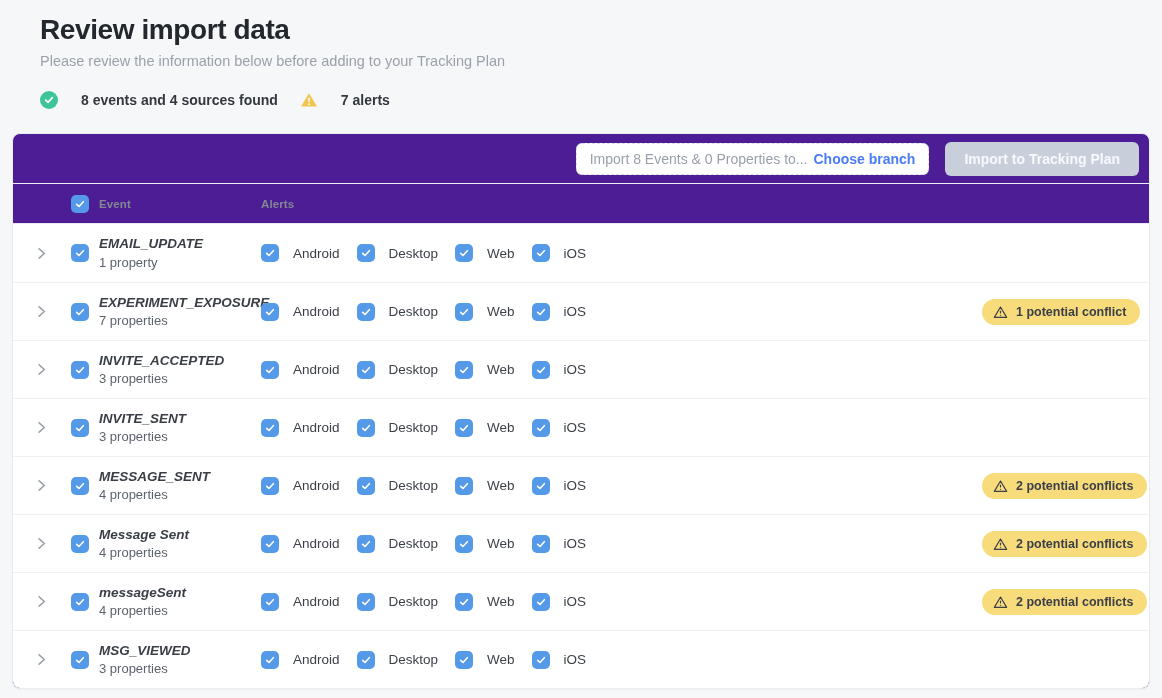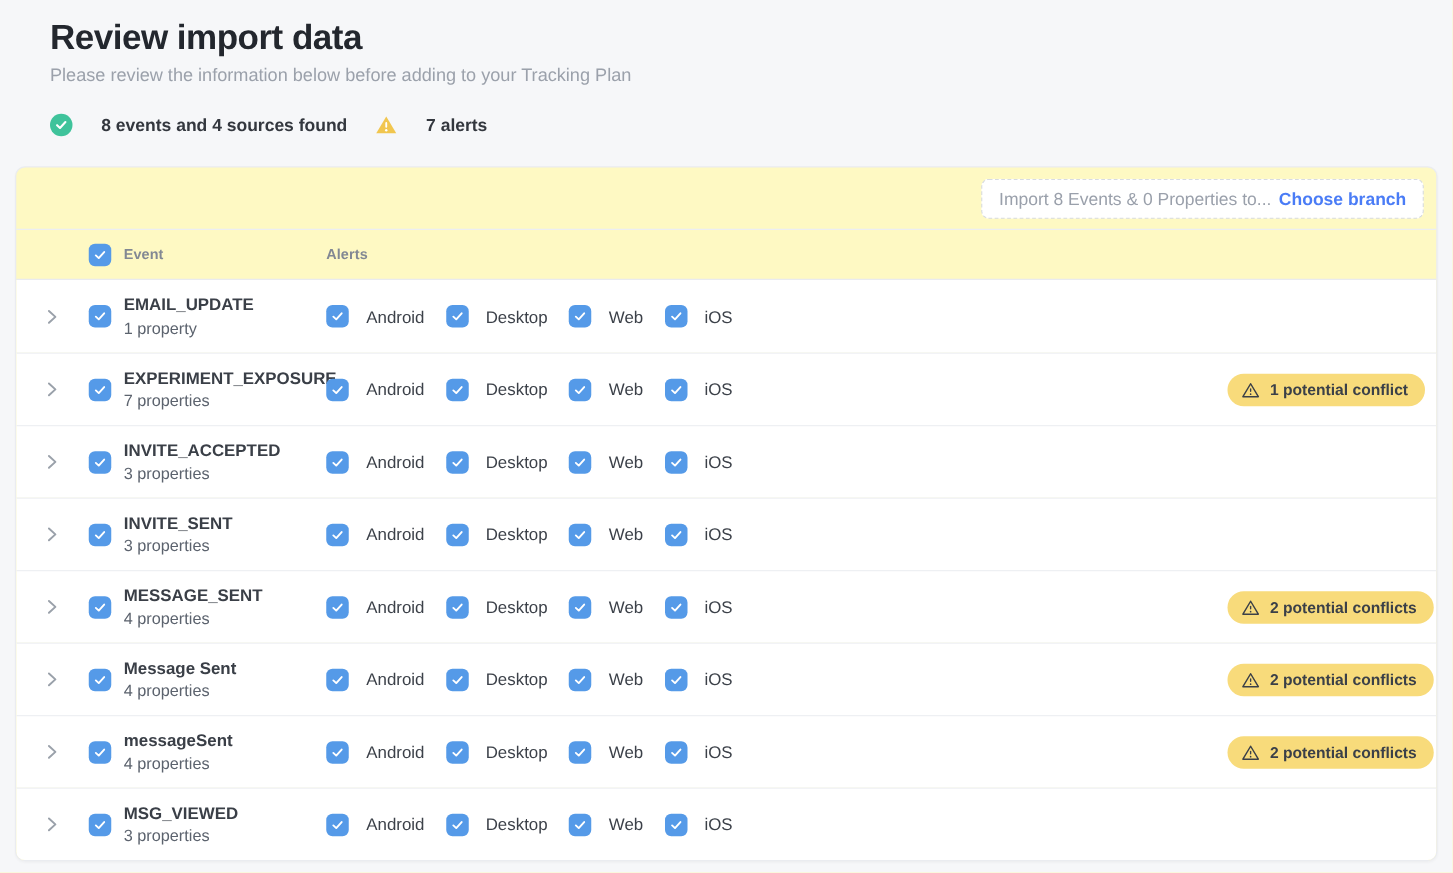--- a/index.html
+++ b/index.html
@@ -54,21 +54,21 @@
     align-items: center;
     justify-content: center;
     flex: 0 0 auto;
   }
   .icon-tri {
     display: inline-flex;
     flex: 0 0 auto;
   }
   .card {
     margin: 24px 12px 0 12px;
-    background: #fef9c3;
+    background: #4c1d95;
     border: 1px solid #EAECF0;
     border-radius: 8px;
     box-shadow: 0 1px 2px rgba(20,24,34,0.03);
     overflow: hidden;
   }
   .toolbar {
     display: flex;
     align-items: center;
     justify-content: flex-end;
     gap: 16px;
@@ -139,20 +139,21 @@
     align-items: center;
     justify-content: center;
     cursor: pointer;
     flex: 0 0 auto;
   }
   .event-name {
     font-size: 13.5px;
     font-weight: 700;
     color: #3A3F47;
     line-height: 1.25;
+    font-style: italic;
   }
   .event-props {
     font-size: 13px;
     color: #5C636E;
     margin-top: 2px;
   }
   .sources-cell {
     display: flex;
     align-items: center;
     gap: 17px;
@@ -207,20 +208,21 @@
     </div>
   </div>
 </div>
 
 <div class="card">
   <div class="toolbar">
     <button class="branch-picker">
       <span class="branch-placeholder">Import 8 Events &amp; 0 Properties to...</span>
       <span class="branch-link">Choose branch</span>
     </button>
+    <button class="import-btn" disabled="">Import to Tracking Plan</button>
   </div>
 
   <div class="thead row-grid">
     <span></span>
     <span class="checkbox">
       <svg width="12" height="12" viewBox="0 0 18 18">
           <polyline points="4,9.5 7.5,12.7 14,5.5" fill="none" stroke="#FFFFFF" stroke-width="2.3" stroke-linecap="round" stroke-linejoin="round"></polyline>
         </svg>
     </span>
     <span class="th">Event</span>

